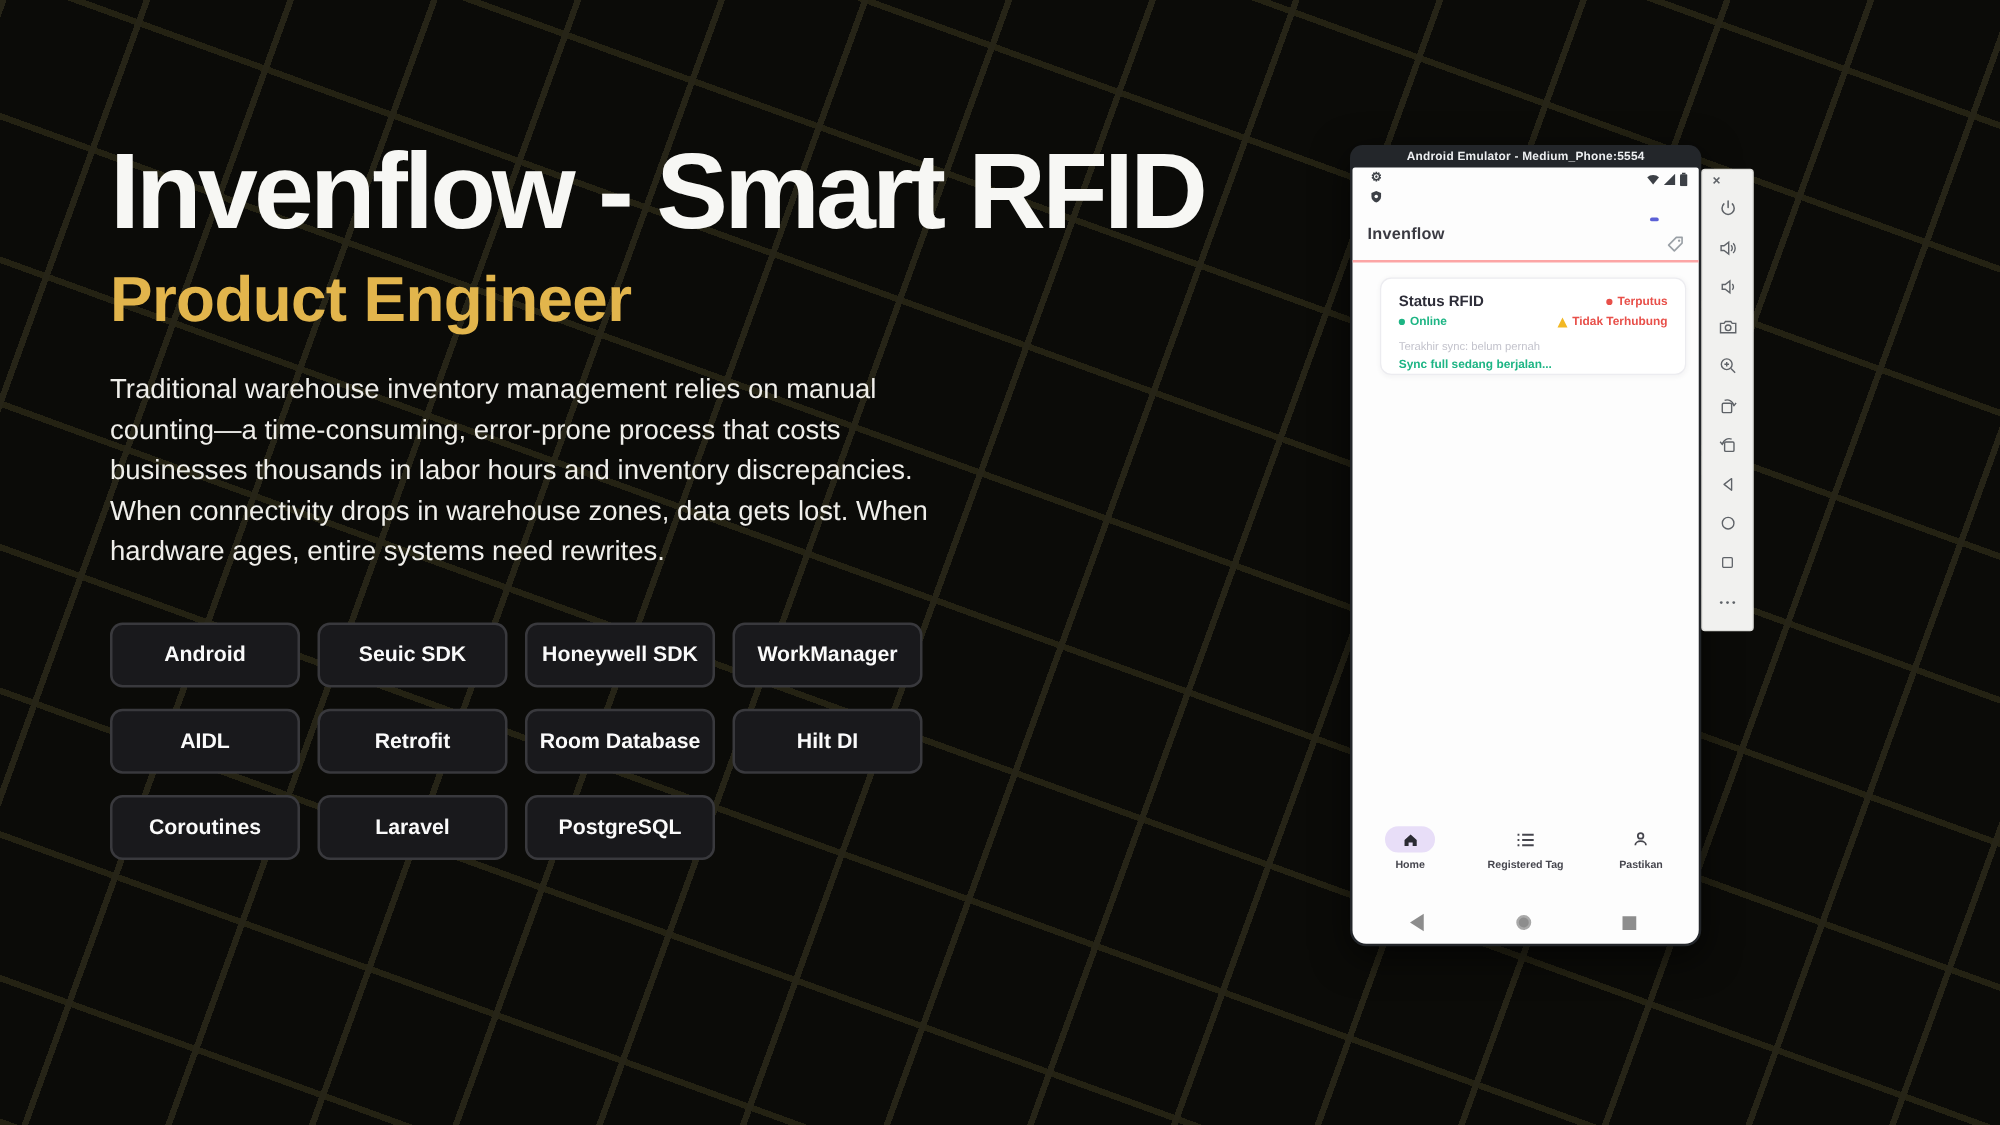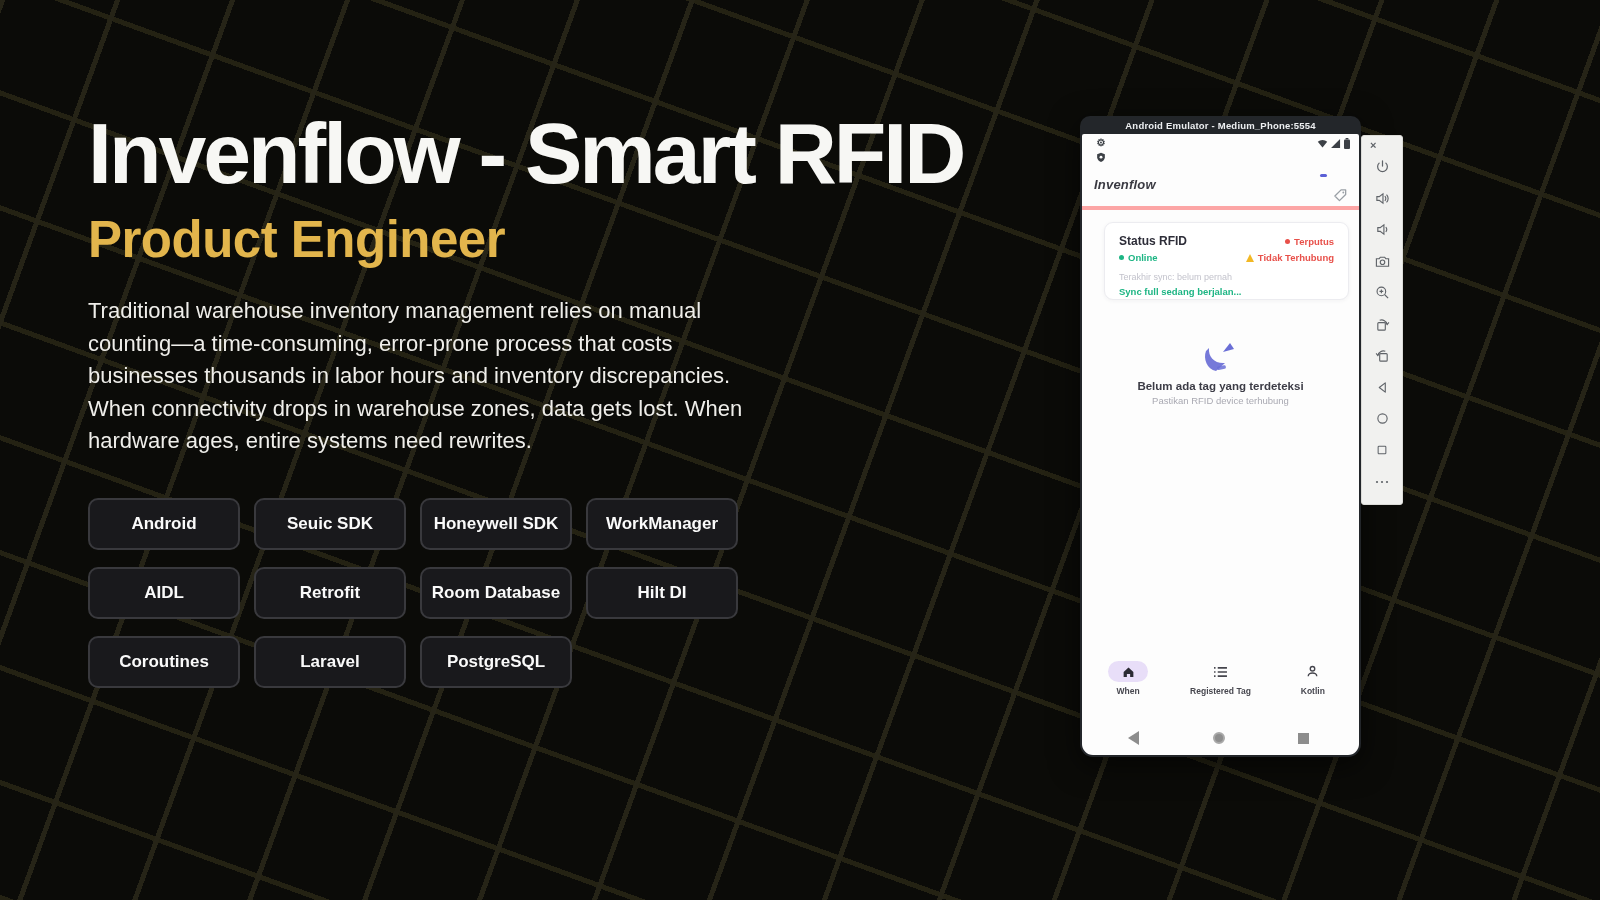--- a/index.html
+++ b/index.html
@@ -54,21 +54,21 @@
     border-radius:2px 2px 11px 11px; overflow:hidden;
   }
   .sbar{
     height:18px; display:flex; align-items:center; justify-content:space-between;
     padding:0 9px;
   }
   .sbar-left{ display:flex; align-items:center; gap:4px; color:#3c4046; font-size:10px; font-weight:600;flex-direction:column;}
   .sbar-gear{ font-size:10px; line-height:1; color:#3c4046;}
   .sbar-right{ display:flex; align-items:center; gap:3px; }
 
-  .appbar{ position:relative; height:58px; border-bottom:4px solid #fca5a5;font-style:italic; }
+  .appbar{ position:relative; height:58px; border-bottom:2px solid #fca5a5; }
   .app-title{ position:absolute; left:12px; bottom:14px; font-size:13px; font-weight:700; color:#3a3a42; letter-spacing:.2px;}
   .sync-dash{ position:absolute; right:32px; top:22px; width:7px; height:3px; border-radius:2px; background:#5b60d6;}
   .tag-ic{ position:absolute; right:11px; top:36px; }
 
   .card{
     position:absolute; left:22px; right:10px; top:88px; height:78px;
     background:#fff; border:1px solid #ececf0; border-radius:9px;
     box-shadow:0 1px 4px rgba(40,40,60,.05);
     padding:11px 14px;
   }
@@ -193,40 +193,29 @@
             </span>
           <span class="pill-stat red">
               <span class="warn-tri"></span>
               <span>Tidak Terhubung</span>
             </span>
         </div>
         <div class="card-muted">Terakhir sync: belum pernah</div>
         <div class="card-sync">Sync full sedang berjalan...</div>
       </div>
 
-      <div class="empty">
-        <svg width="36" height="30" viewBox="0 0 36 30" style="margin:0 auto;">
-          <g fill="#6a6ed6">
-            <path d="M27 1 L20 10 L31 7 Z"></path>
-            <path d="M6 6 C5 15 12 22 22 21 L13 29 C4 27 0 17 3 9 Z" opacity=".92"></path>
-            <rect x="14" y="24" width="9" height="3.5" rx="1.5" transform="rotate(-12 18 26)" opacity=".85"></rect>
-          </g>
-        </svg>
-        <div class="empty-title">Belum ada tag yang terdeteksi</div>
-        <div class="empty-sub">Pastikan RFID device terhubung</div>
-      </div>
 
       <div class="bottomnav">
         <div class="nav-item">
           <span class="nav-pill active">
             <svg width="13" height="12" viewBox="0 0 16 14">
                 <path d="M2 7 L8 1.5 L14 7 V13 H10 V9.5 H6 V13 H2 Z" fill="#2b2b33"></path>
               </svg>
           </span>
-          <span class="nav-label">When</span>
+          <span class="nav-label">Home</span>
         </div>
         <div class="nav-item">
           <span class="nav-pill">
             <svg width="15" height="12" viewBox="0 0 16 13">
                 <g stroke="#45454d" stroke-width="1.7">
                   <line x1="5" y1="2" x2="15" y2="2"></line>
                   <line x1="5" y1="6.5" x2="15" y2="6.5"></line>
                   <line x1="5" y1="11" x2="15" y2="11"></line>
                   <line x1="1" y1="2" x2="2.6" y2="2"></line>
                   <line x1="1" y1="6.5" x2="2.6" y2="6.5"></line>
@@ -236,21 +225,21 @@
           </span>
           <span class="nav-label">Registered Tag</span>
         </div>
         <div class="nav-item">
           <span class="nav-pill">
             <svg width="13" height="13" viewBox="0 0 14 14">
                 <circle cx="7" cy="4" r="2.4" fill="none" stroke="#45454d" stroke-width="1.5"></circle>
                 <path d="M2.4 12 a4.6 3.4 0 0 1 9.2 0" fill="none" stroke="#45454d" stroke-width="1.5"></path>
               </svg>
           </span>
-          <span class="nav-label">Kotlin</span>
+          <span class="nav-label">Pastikan</span>
         </div>
       </div>
 
       <div class="sysnav">
         <span class="sys-back"></span>
         <span class="sys-home"></span>
         <span class="sys-rec"></span>
       </div>
 
     </div>

